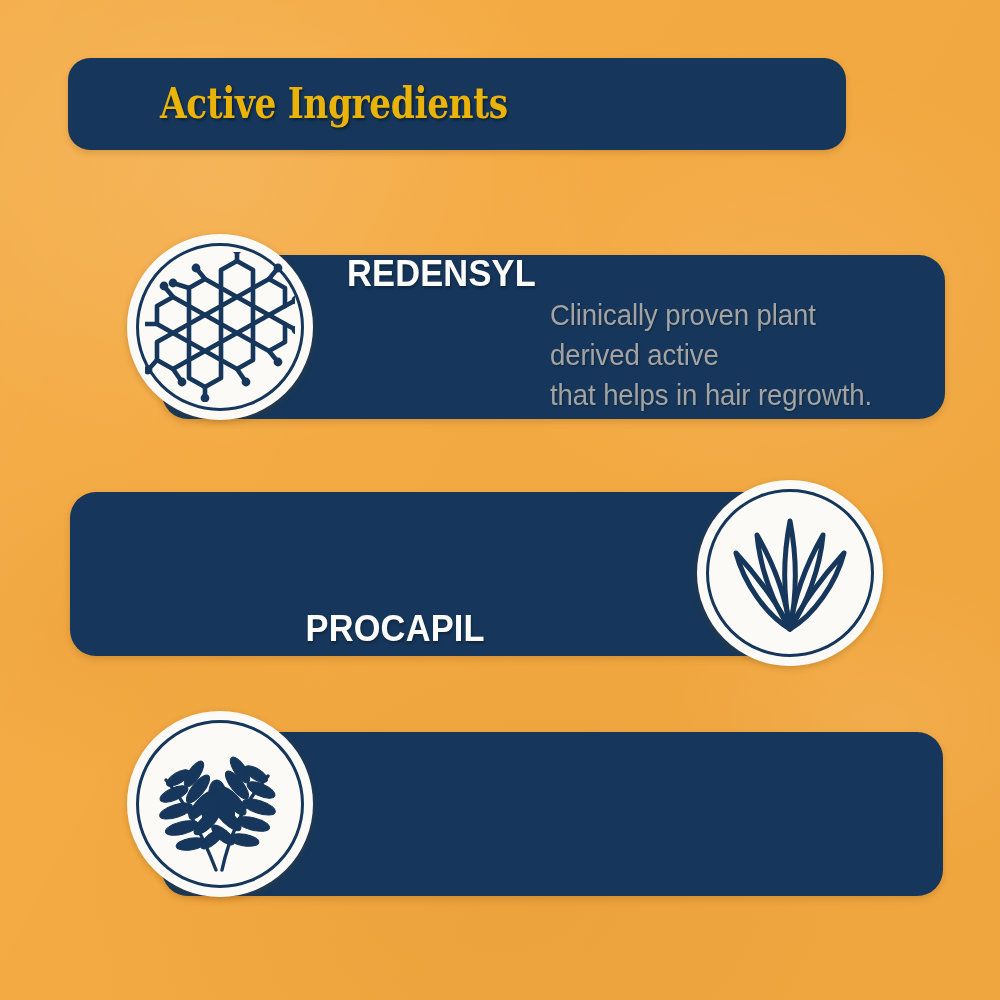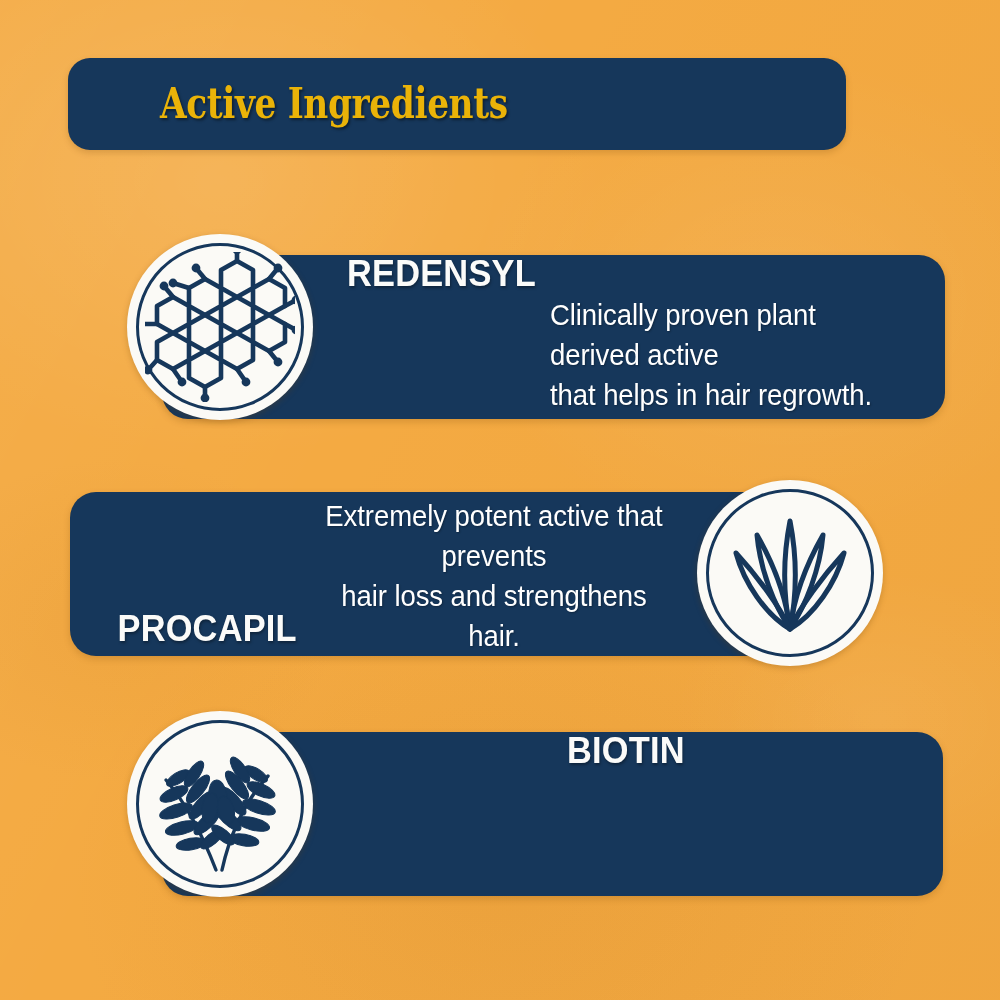--- a/index.html
+++ b/index.html
@@ -102,21 +102,21 @@
     white-space: nowrap;
   }
   .card-heading span {
     display: inline-block;
     transform: scaleX(0.93);
     transform-origin: left center;
   }
   .card-2 .card-heading span { transform-origin: right center; }
 
   .card-body {
-    color: #ffffff;
+    color: #a3a3a3;
     font-family: "Liberation Sans", sans-serif;
     font-weight: normal;
     font-size: 29px;
     line-height: 40px;
     letter-spacing: -0.1px;
     white-space: pre-line;
     text-shadow: 1px 1px 2px rgba(0,0,0,0.30);
   }
   .card-body span {
     display: inline-block;
@@ -219,24 +219,20 @@
         <circle cx="133" cy="110" r="4.4"></circle>
       </g>
     </svg>
   </div>
 
   <div class="card card-2">
     <div class="card-text">
       <div class="card-heading">
         <span>PROCAPIL</span>
       </div>
-      <div class="card-body">
-        <span>Extremely potent active that prevents
-hair  loss and  strengthens hair.</span>
-      </div>
     </div>
   </div>
 
   <div class="medallion medallion-2">
     <div class="ring"></div>
     <svg width="132" height="132" viewBox="0 0 132 132">
       <g fill="none" stroke="#16375B" stroke-width="5" stroke-linecap="round" stroke-linejoin="round">
 
         <path d="M66 122 C 60 92, 58 55, 66 14 C 74 55, 72 92, 66 122 Z"></path>
 
@@ -246,23 +242,20 @@
 
         <path d="M66 122 C 42 108, 20 76, 12 46 C 34 70, 56 100, 66 122 Z"></path>
 
         <path d="M66 122 C 90 108, 112 76, 120 46 C 98 70, 76 100, 66 122 Z"></path>
       </g>
     </svg>
   </div>
 
   <div class="card card-3">
     <div class="card-text">
-      <div class="card-heading">
-        <span>BIOTIN</span>
-      </div>
     </div>
   </div>
 
   <div class="medallion medallion-3">
     <div class="ring"></div>
     <svg width="140" height="140" viewBox="0 0 140 140">
       <g fill="#16375B" stroke="#16375B" stroke-linecap="round" stroke-linejoin="round">
 
         <path d="M66 136 C 56 110, 40 74, 16 46" fill="none" stroke-width="3.4"></path>
 

